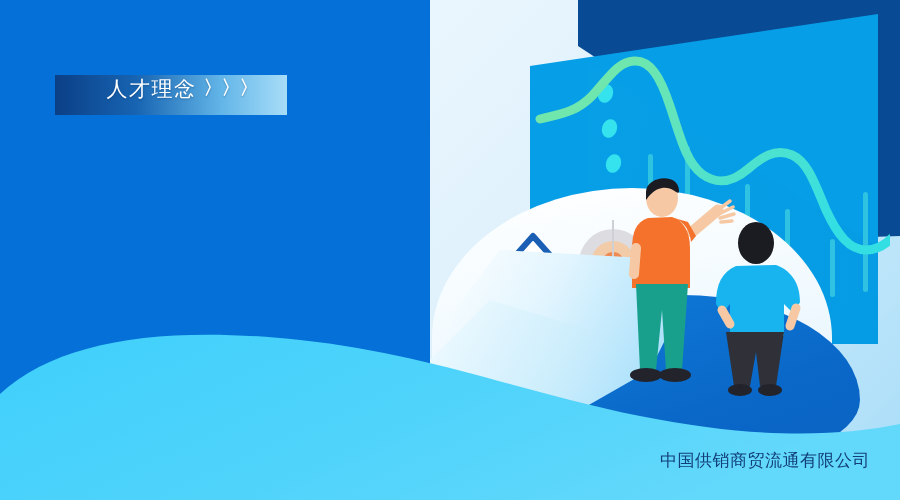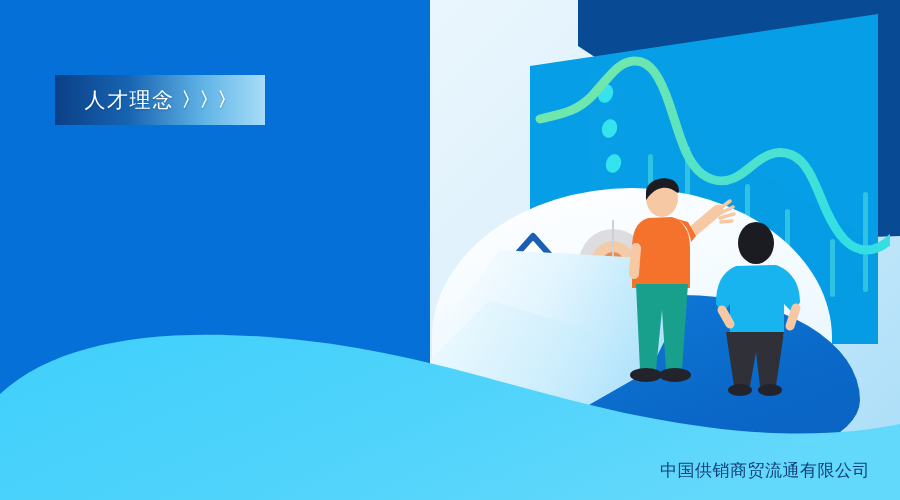--- a/index.html
+++ b/index.html
@@ -69,41 +69,41 @@
   }
   .floor-cut{
     position:absolute;left:430px;top:300px;width:250px;height:200px;
     background:linear-gradient(120deg,#f2fbff 0%,#cdeefc 45%,#8fd6f7 100%);
     clip-path:polygon(60px 0px, 160px 30px, 130px 110px, 95px 200px, 0px 200px, 0px 60px);
   }
   
   .wave-bottom{position:absolute;left:0;bottom:0;width:900px;height:180px;}
   
   .badge{
-    position:absolute;left:55px;top:75px;width:210px;height:50px;
+    position:absolute;left:55px;top:75px;width:210px;height:40px;
     background:linear-gradient(90deg,#0b3f86 0%,#1764b2 35%,#63b6e8 72%,#a8ddf8 100%);
-    display:flex;align-items:center;justify-content:center;
+    display:flex;justify-content:center;padding-left:22px;
   }
   .badge-text{
     color:#ffffff;font-size:21px;letter-spacing:1.5px;font-weight:400;
     font-family:"Liberation Sans","DejaVu Sans",sans-serif;
     text-shadow:0 1px 2px rgba(0,40,90,.35);white-space:nowrap;
   }
   .badge-arrows{margin-left:7px;font-size:19px;letter-spacing:-1px;font-weight:700;}
   
   .title{
     position:absolute;left:62px;top:206px;
     font-family:"Liberation Serif","DejaVu Serif",serif;
     font-size:93px;line-height:1.0;font-weight:700;
     color:#ffffff;white-space:nowrap;letter-spacing:6px;
     text-shadow:5px 5px 0px rgba(6,62,132,.55);
   }
   
   .company{
-    position:absolute;right:30px;bottom:18px;
+    position:absolute;right:30px;bottom:28px;
     font-size:17px;color:#123f79;letter-spacing:.5px;white-space:nowrap;
     font-family:"Liberation Sans","DejaVu Sans",sans-serif;
   }
   
   .person{position:absolute;}
 </style>
 </head>
 <body>
 
 <div id="banner">

